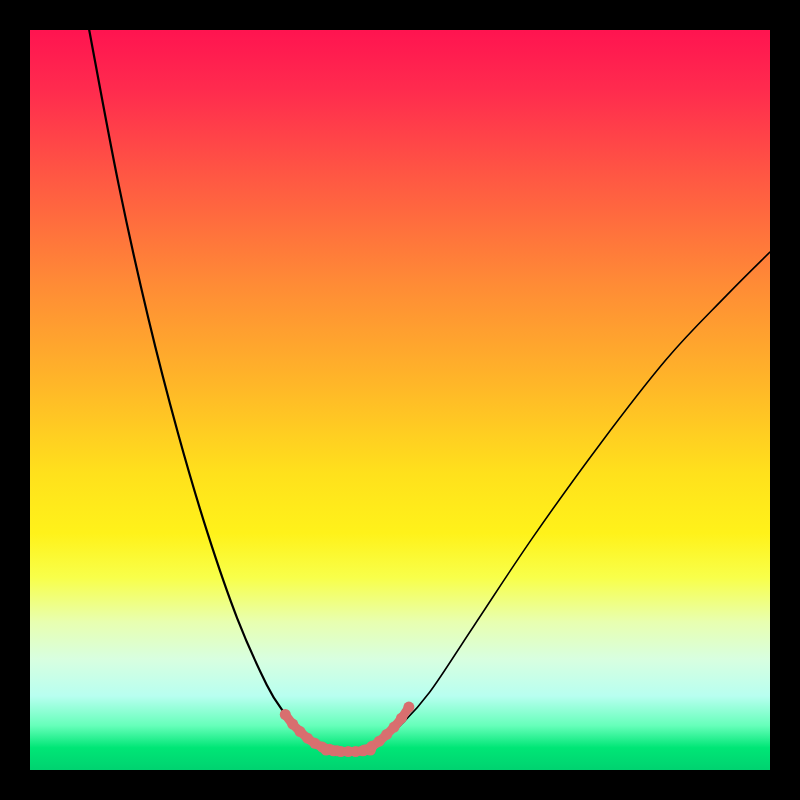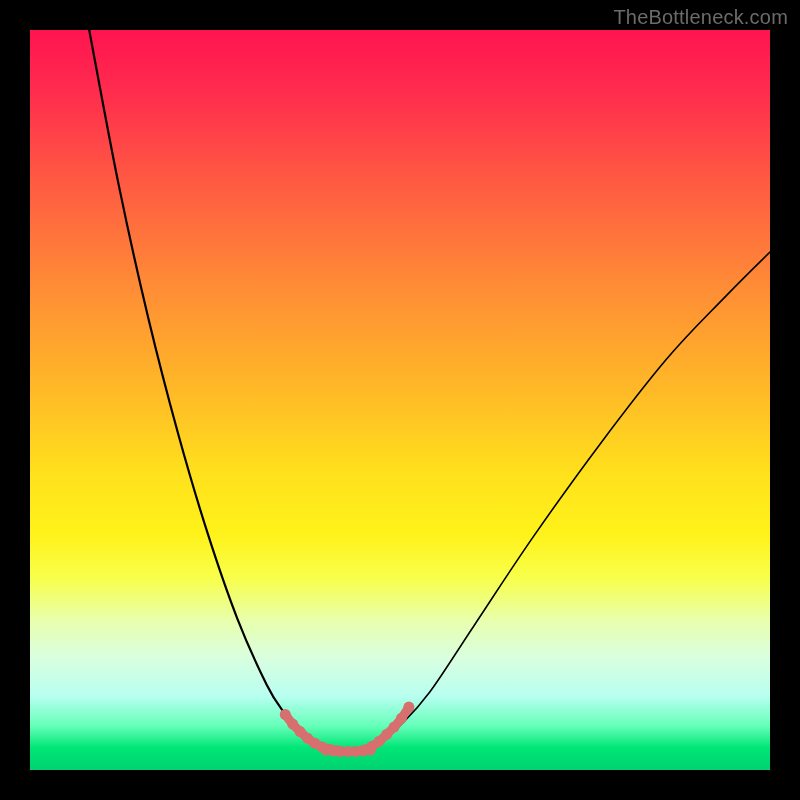--- a/index.html
+++ b/index.html
@@ -90,14 +90,13 @@
           <circle cx="334.48" cy="720.02" r="5.5" fill="#d86f6f"></circle>
           <circle cx="341.88" cy="716.32" r="5.5" fill="#d86f6f"></circle>
           <circle cx="349.28" cy="711.14" r="5.5" fill="#d86f6f"></circle>
           <circle cx="356.68" cy="704.48" r="5.5" fill="#d86f6f"></circle>
           <circle cx="364.08" cy="697.08" r="5.5" fill="#d86f6f"></circle>
           <circle cx="371.48" cy="688.2" r="5.5" fill="#d86f6f"></circle>
           <circle cx="378.88" cy="677.1" r="5.5" fill="#d86f6f"></circle>
         </g>
     </svg>
   </div>
-  <div class="watermark">TheBottleneck.com</div>
 </div>
 
 </body></html>

